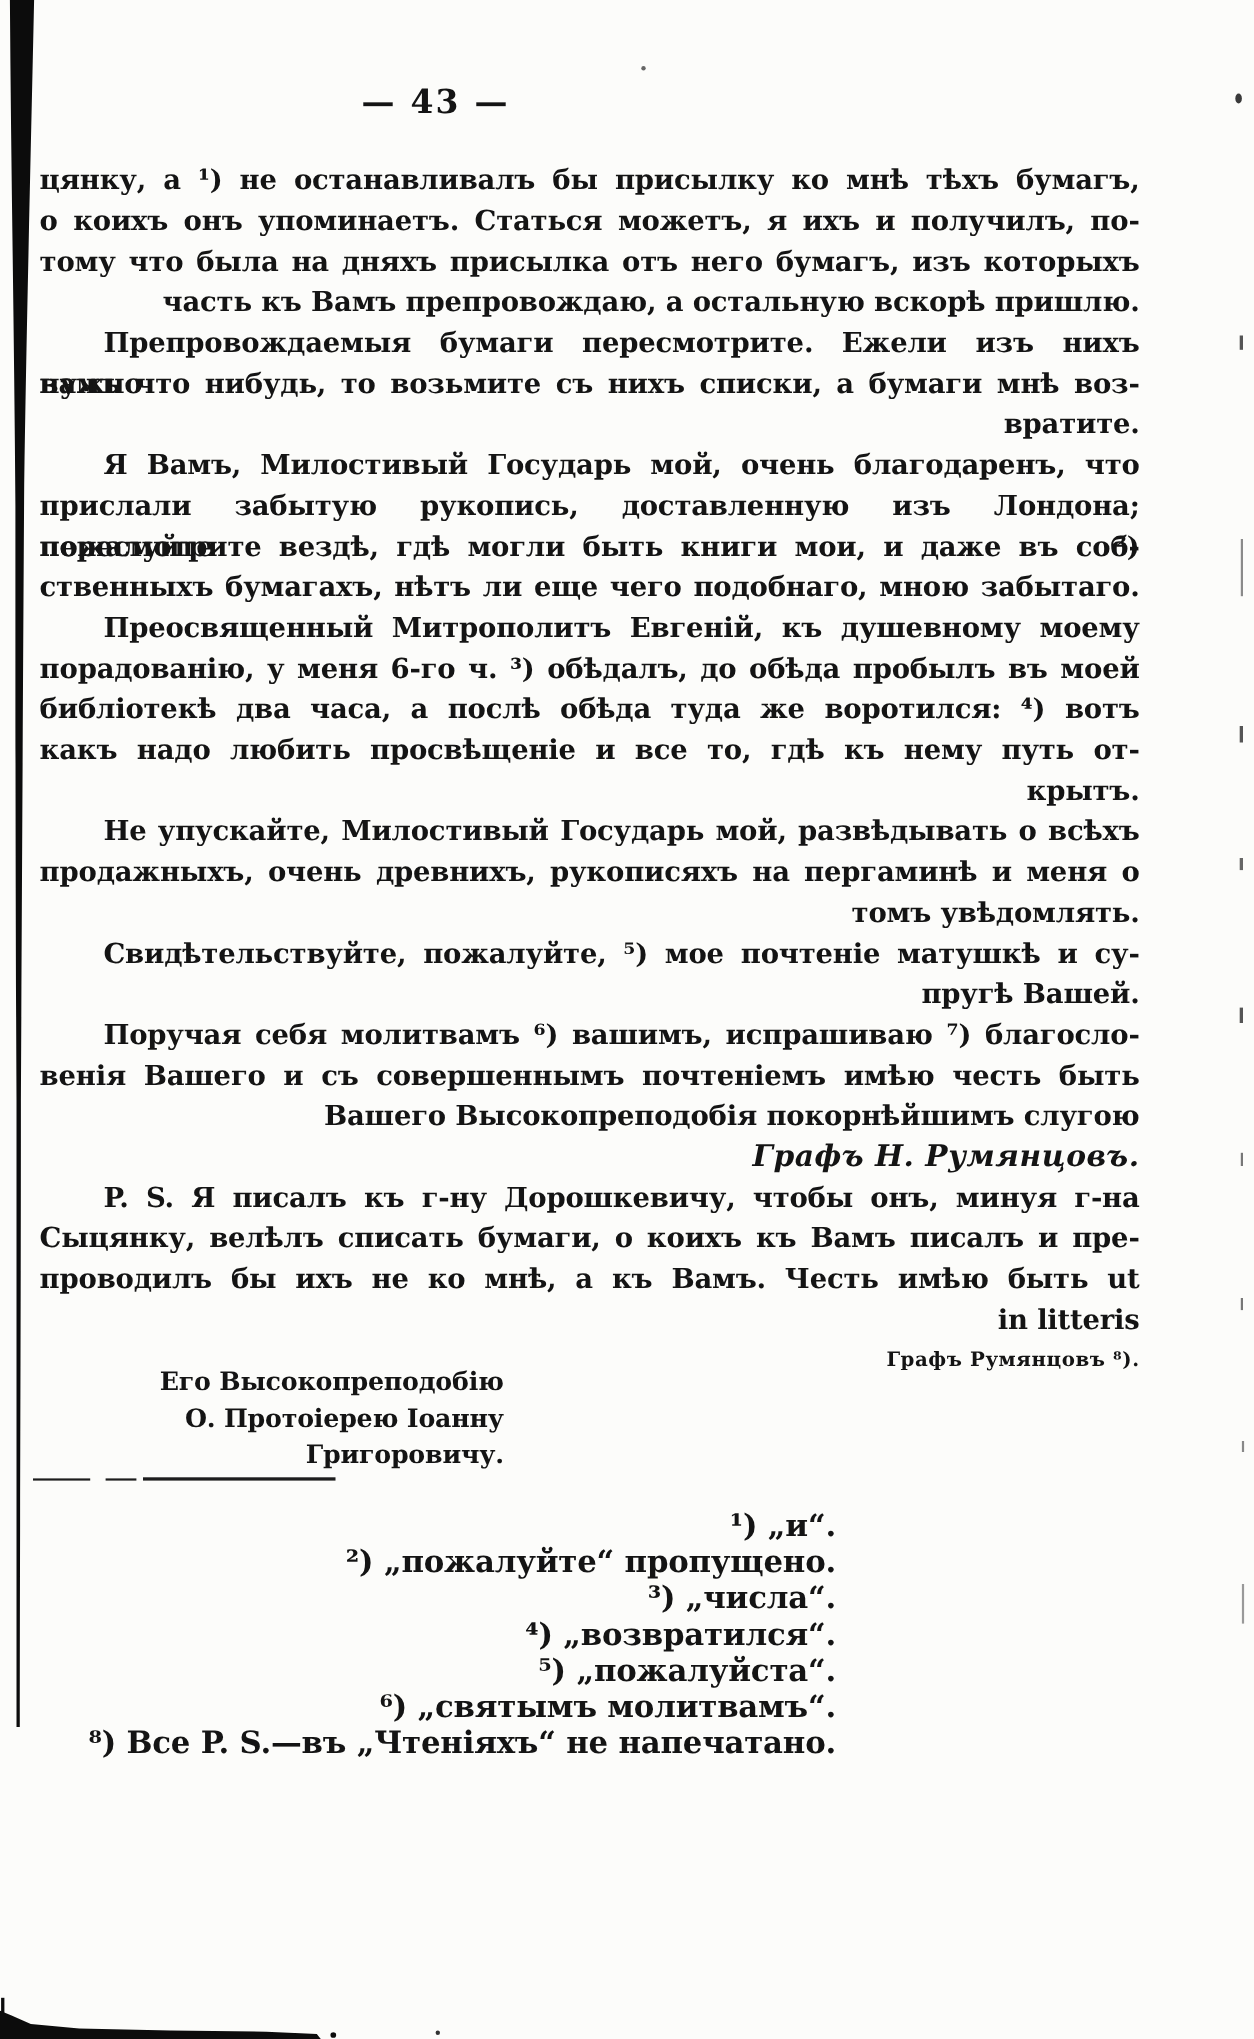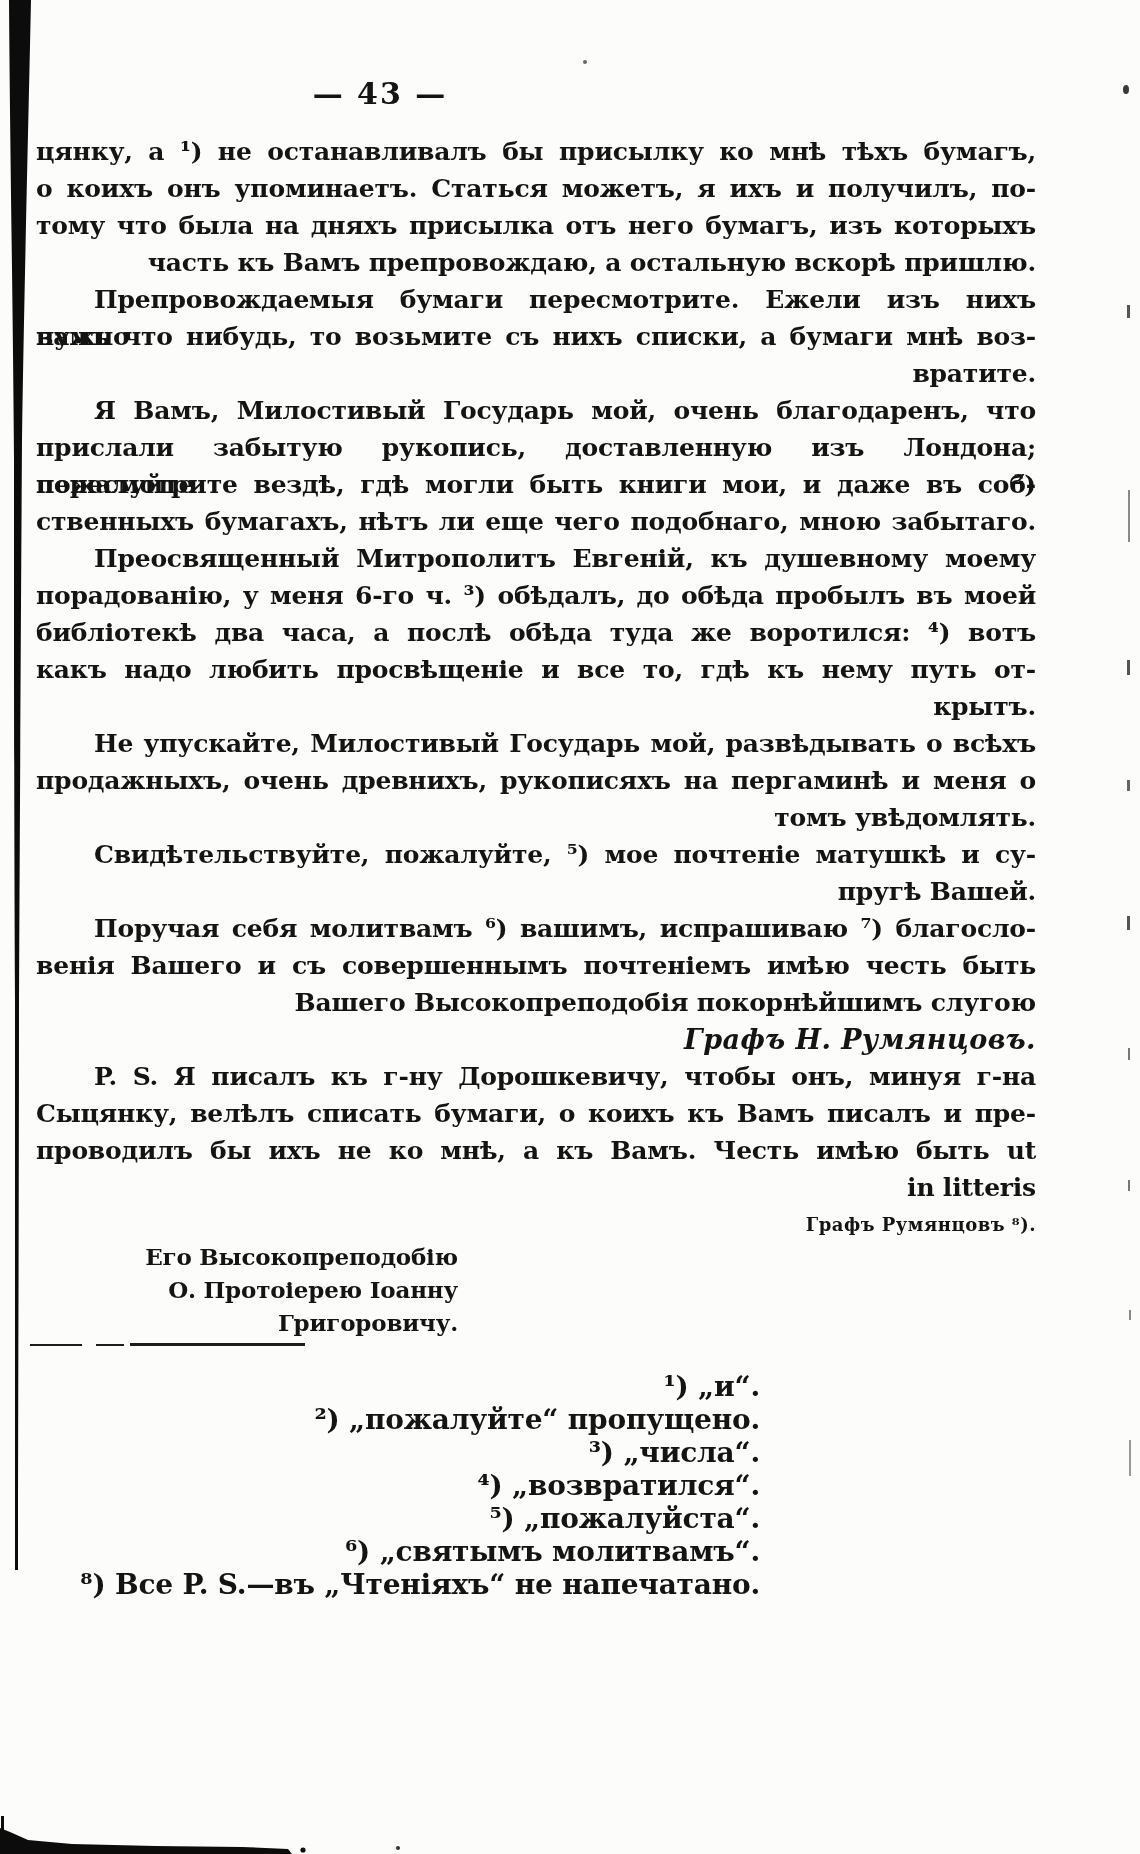--- a/index.html
+++ b/index.html
@@ -5,26 +5,26 @@
   html,body{margin:0;padding:0;background:#777;}
   .page{
     position:relative;
     width:1140px;height:1854px;
     background:#fcfcfa;
     overflow:hidden;
     font-family:"DejaVu Serif", serif;
     color:var(--ink,#141414);
   }
   .pagenum{
-    position:absolute;top:76px;left:0;width:760px;
+    position:absolute;top:76px;left:16px;width:760px;
     text-align:center;
     font-size:30px;font-weight:bold;letter-spacing:2px;
   }
   .body-block{
-    position:absolute;top:133px;left:36px;width:1000px;
+    position:absolute;top:145px;left:36px;width:1000px;
   }
   .line{
     height:37px;line-height:37px;
     font-size:25px;font-weight:bold;
     letter-spacing:-0.2px;
     white-space:normal;
   }
   .j{text-align:justify;text-align-last:justify;}
   .ij{text-align:justify;text-align-last:justify;text-indent:58px;}
   .l{text-align:right;}

